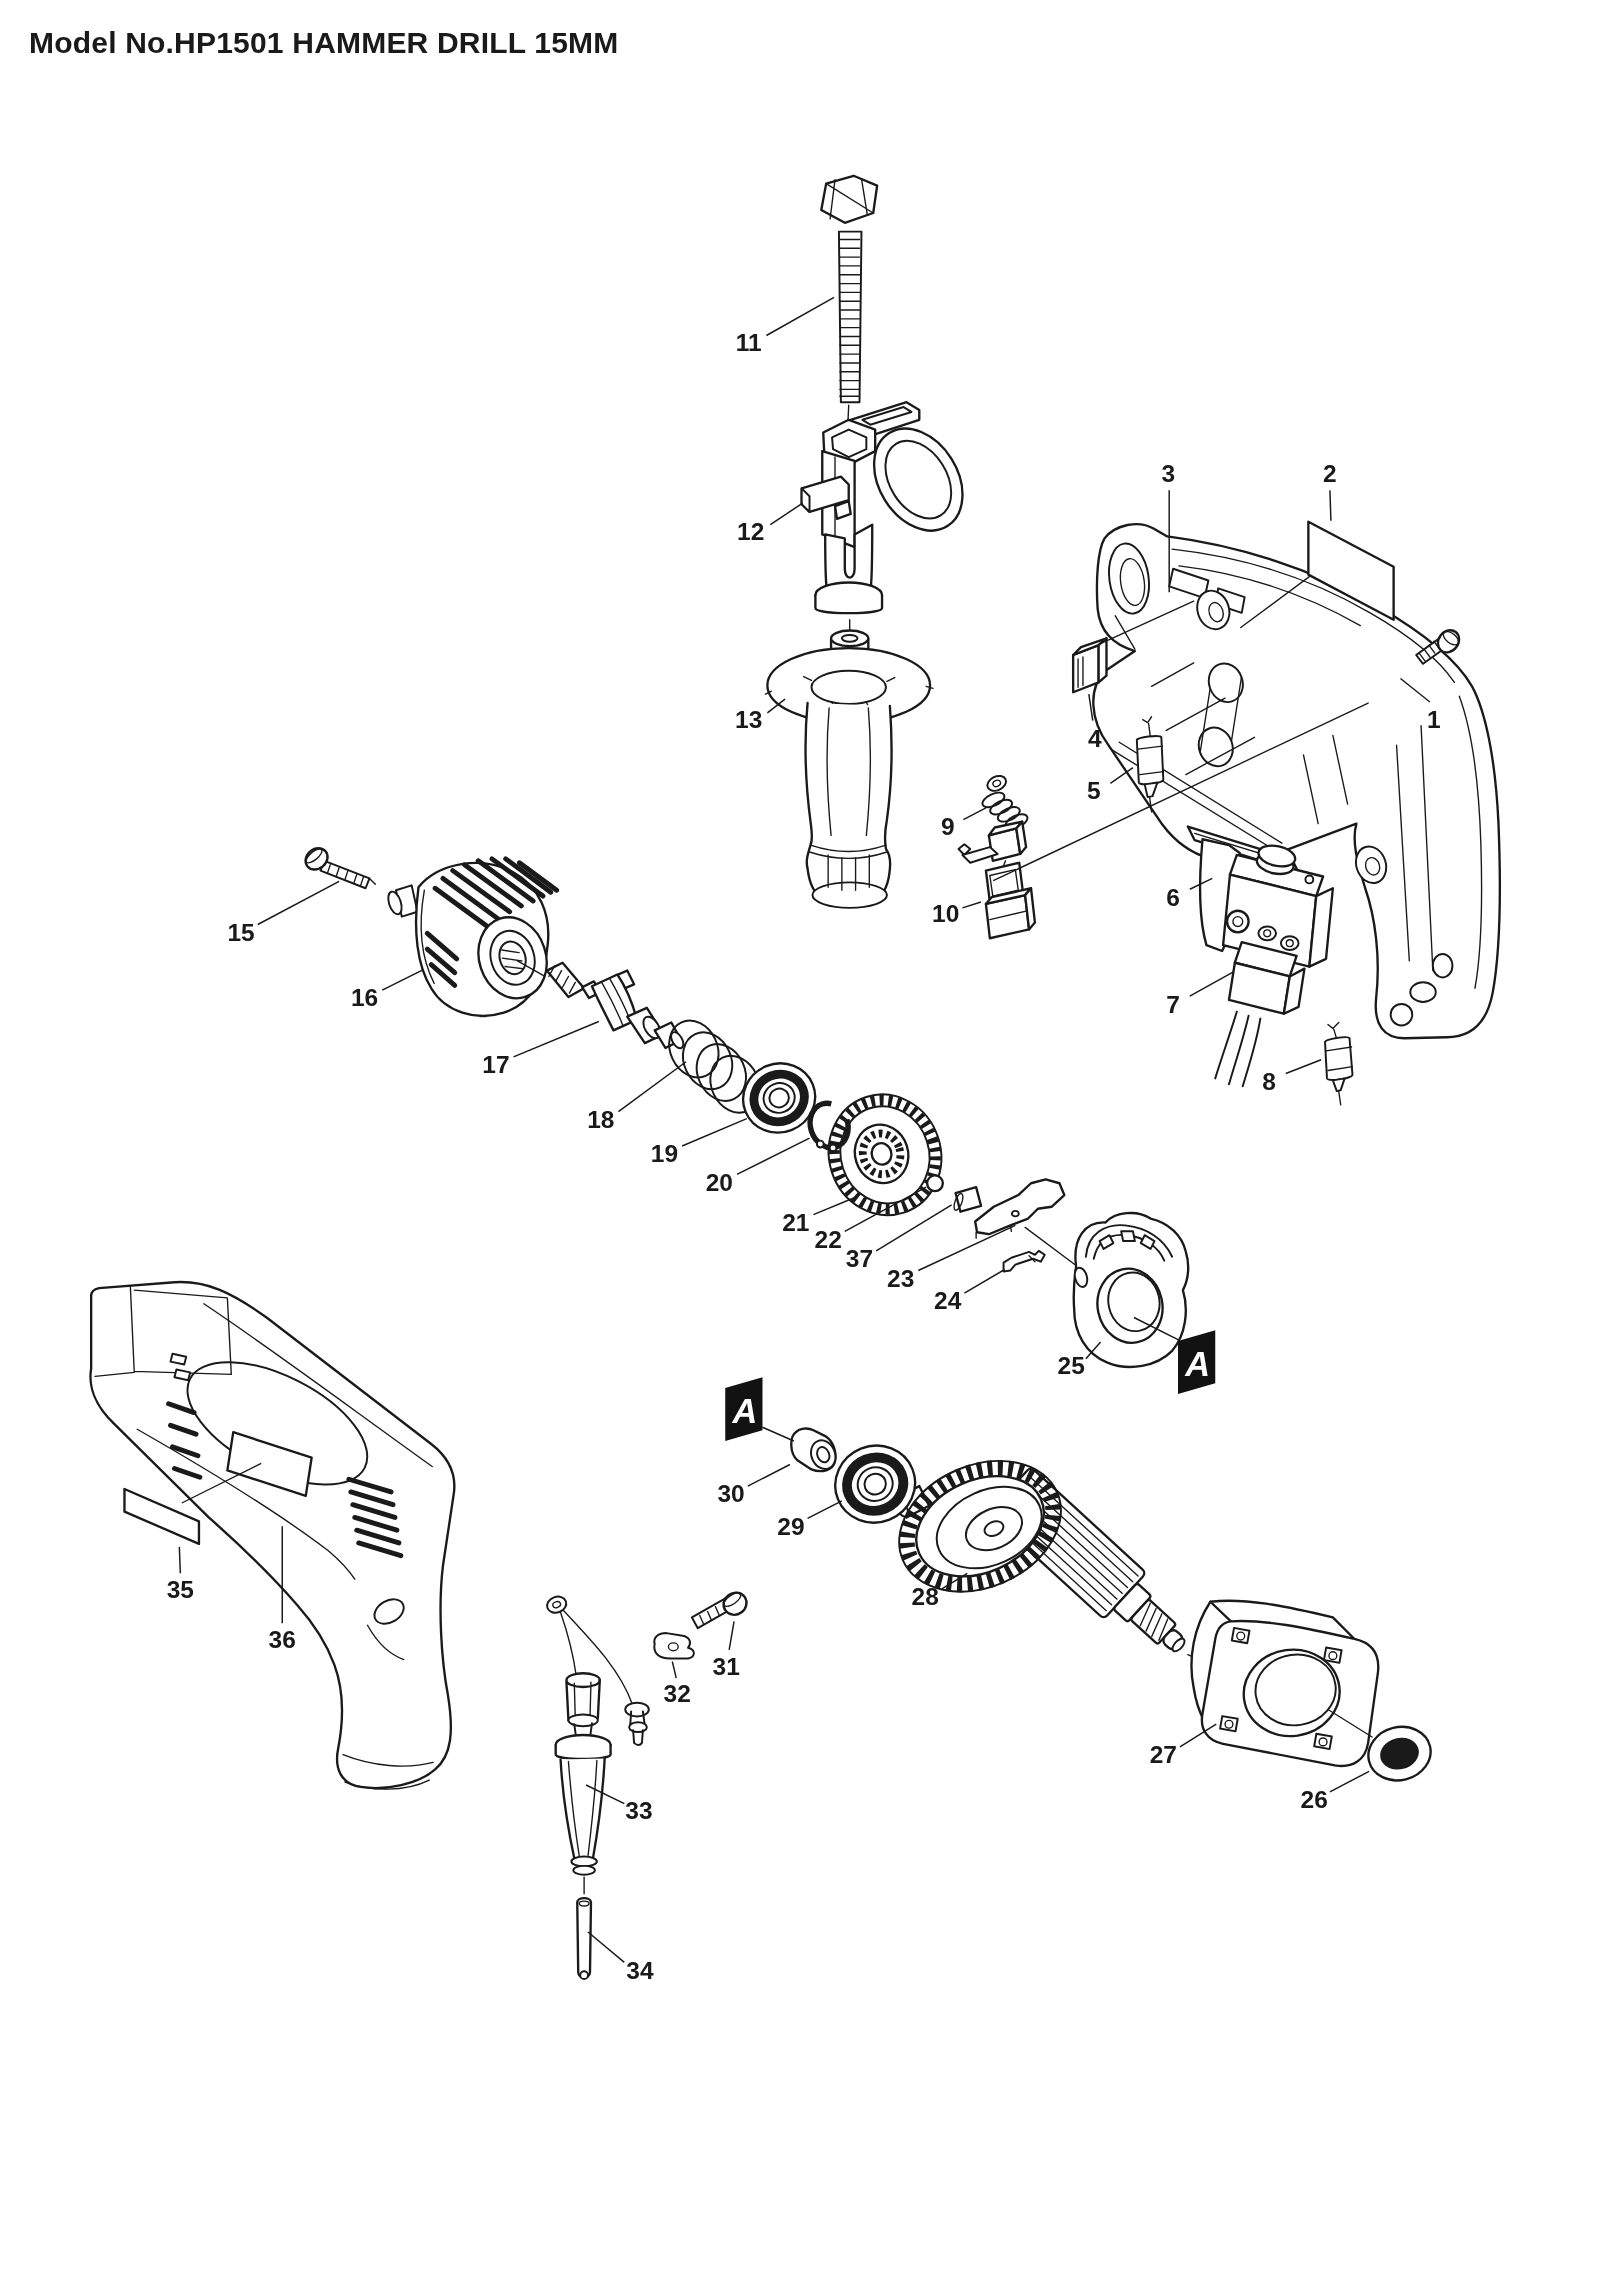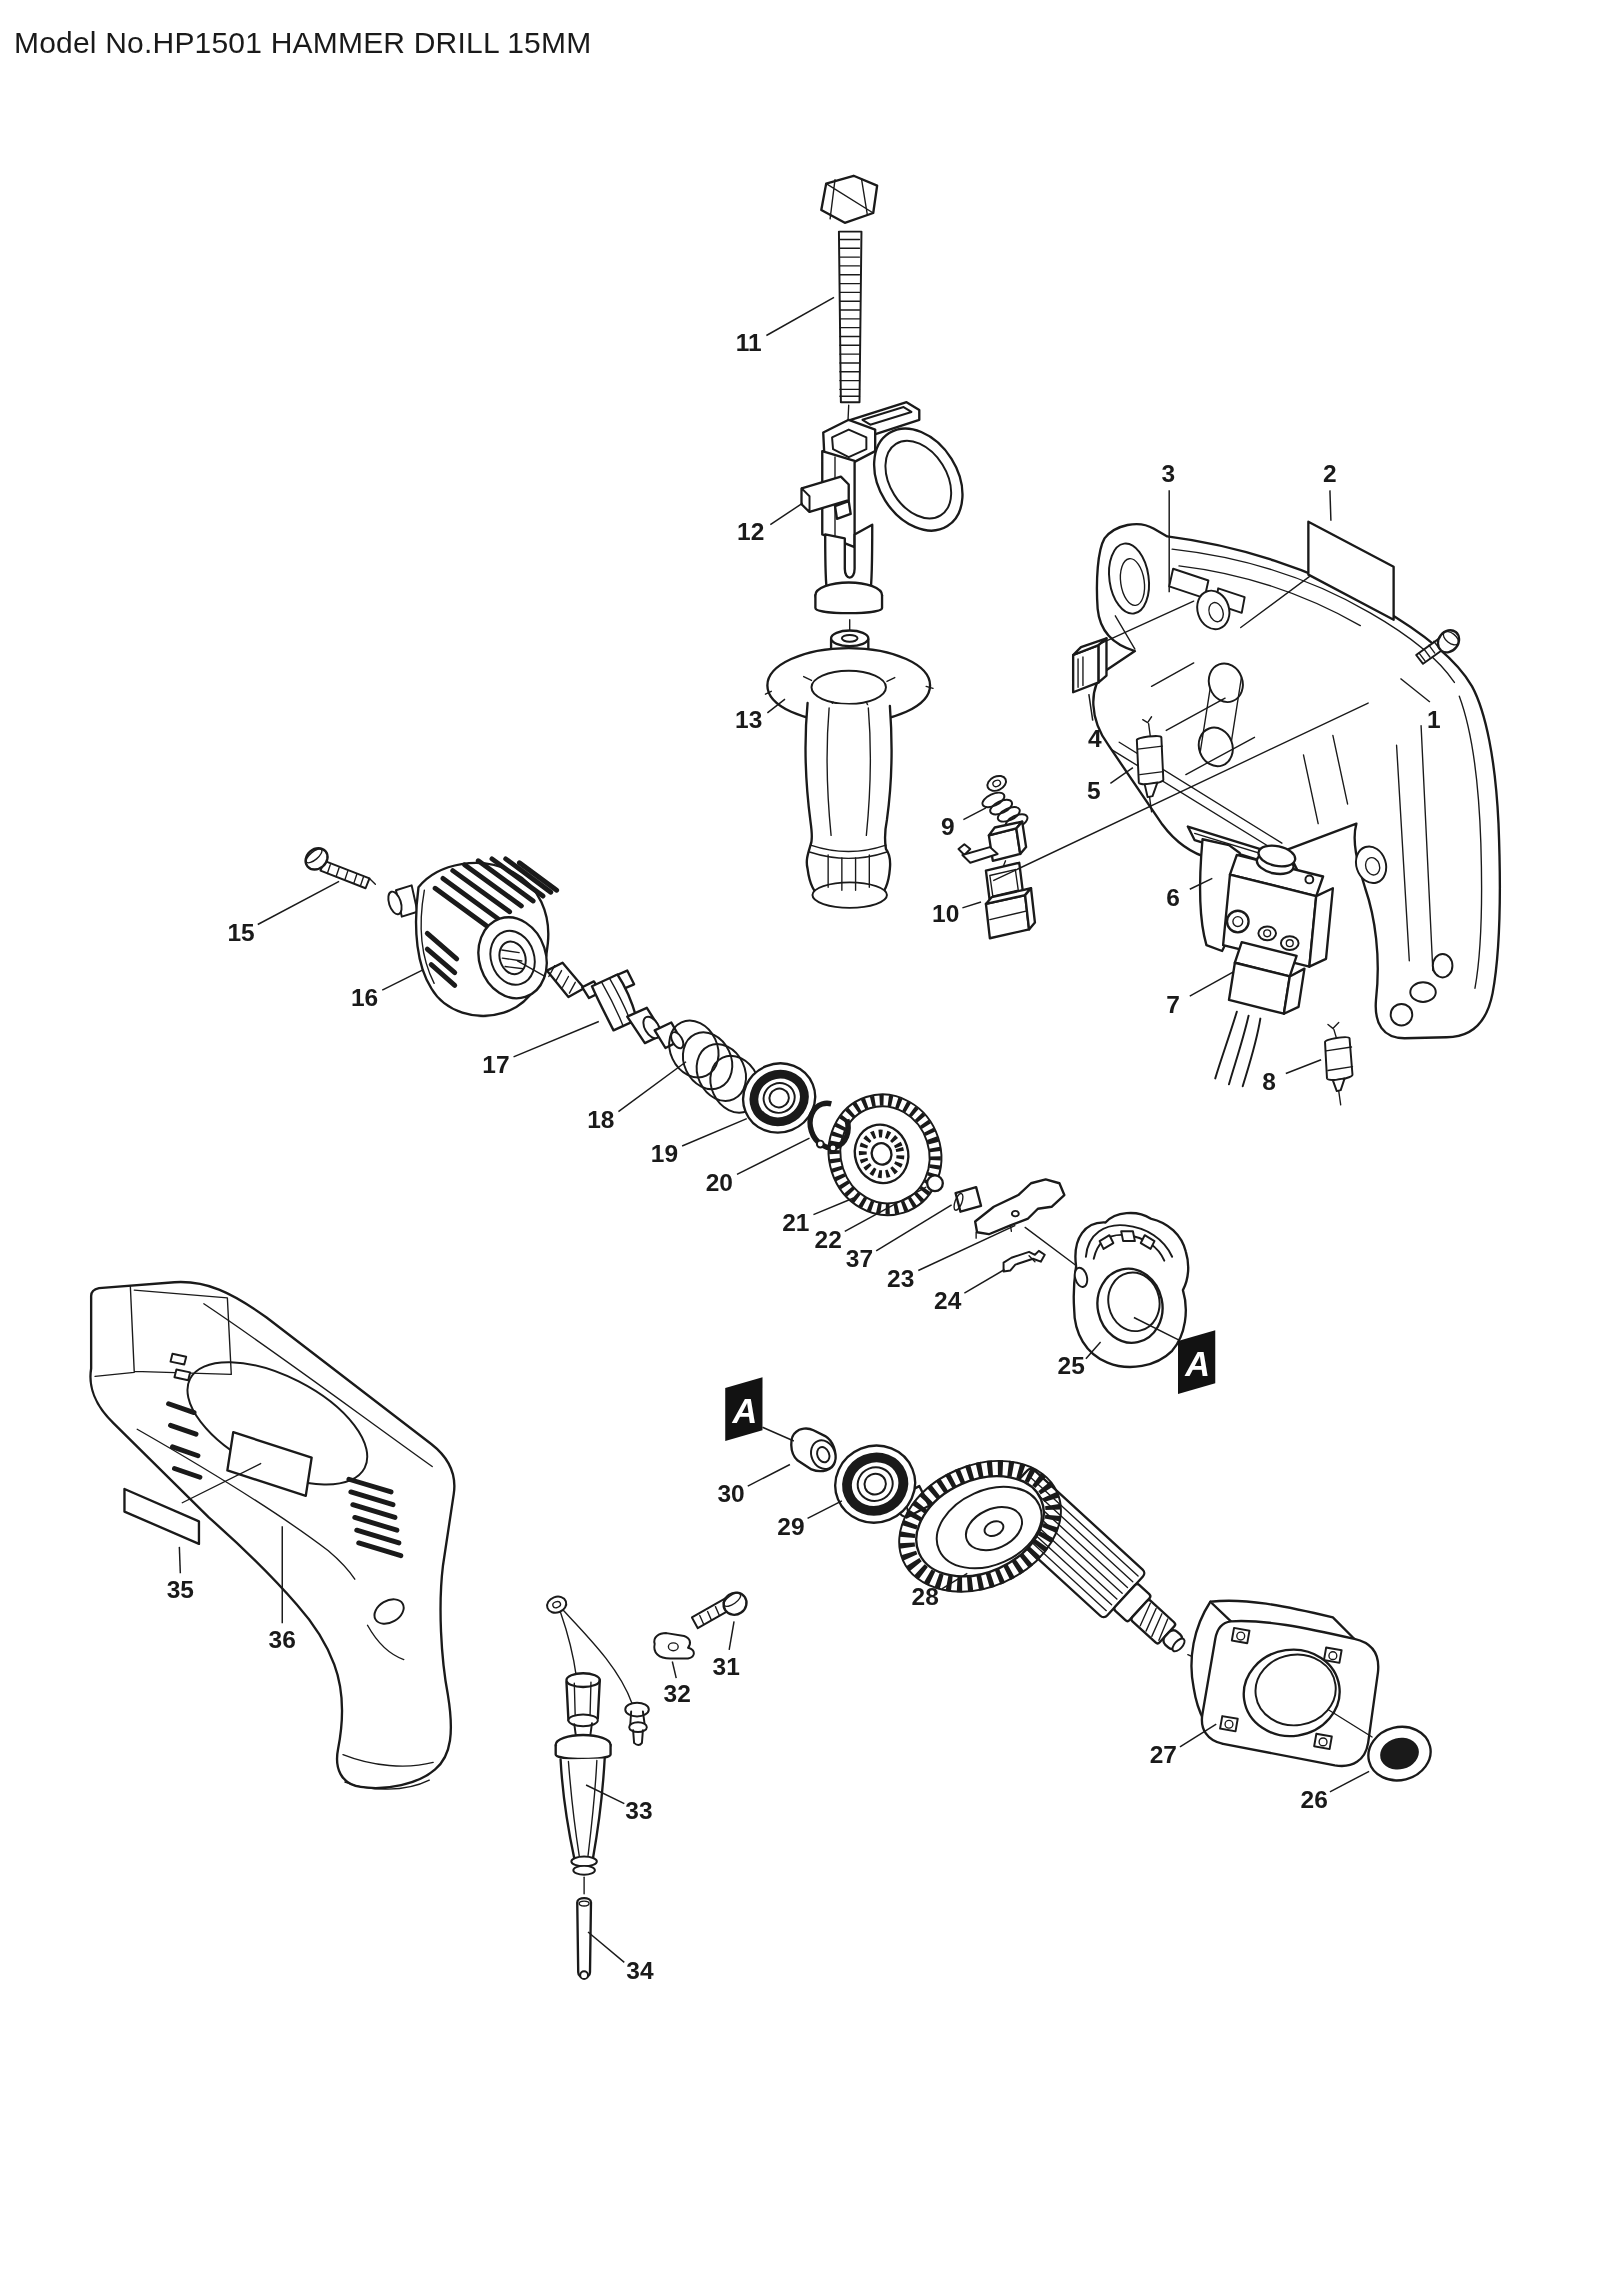--- a/index.html
+++ b/index.html
@@ -1,18 +1,18 @@
 <!DOCTYPE html>
 <html><head>
 <meta charset="utf-8">
 <style>
   html,body{margin:0;padding:0;background:#fff;}
   #page{position:relative;width:1621px;height:2293px;background:#fff;overflow:hidden;
         font-family:"Liberation Sans",sans-serif;}
-  #title{position:absolute;left:14px;top:25.5px;font-size:30px;font-weight:400;
+  #title{position:absolute;left:29px;top:25.5px;font-size:30px;font-weight:700;
          color:#1a1a1a;letter-spacing:0.2px;white-space:pre;}
   svg{position:absolute;left:0;top:0;}
   .o{fill:#fff;stroke:#1a1a1a;stroke-width:2.4;stroke-linejoin:round;stroke-linecap:round;}
   .o2{fill:#fff;stroke:#1a1a1a;stroke-width:2;stroke-linejoin:round;stroke-linecap:round;}
   .l{fill:none;stroke:#1a1a1a;stroke-width:2;stroke-linejoin:round;stroke-linecap:round;}
   .lt{fill:none;stroke:#1a1a1a;stroke-width:1.4;stroke-linecap:round;}
   .thk{fill:none;stroke:#1a1a1a;stroke-width:5;stroke-linecap:round;}
   .d{fill:#1a1a1a;stroke:none;}
   .teeth{fill:none;stroke:#1a1a1a;}
   .leader{stroke:#1a1a1a;stroke-width:1.5;}

